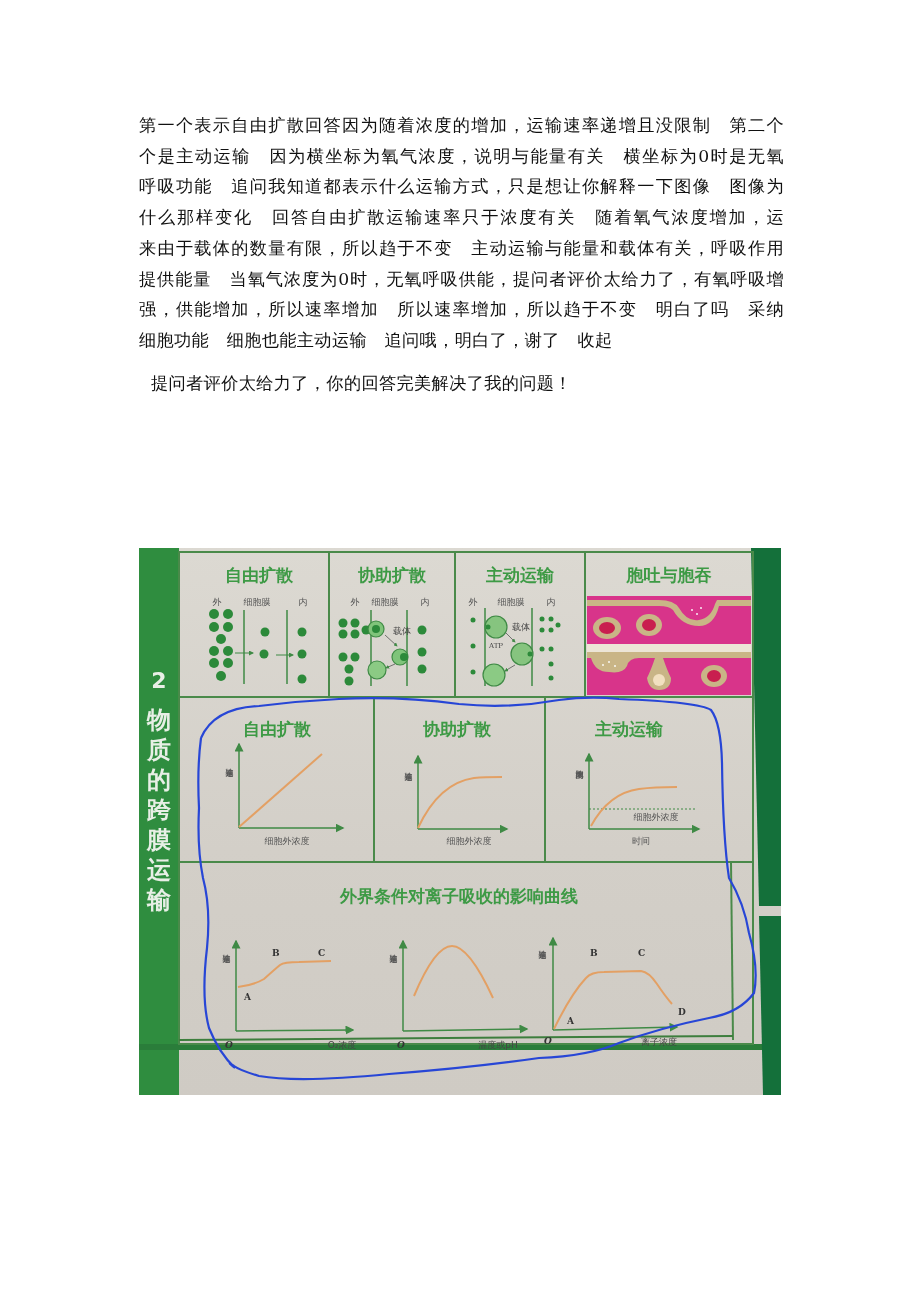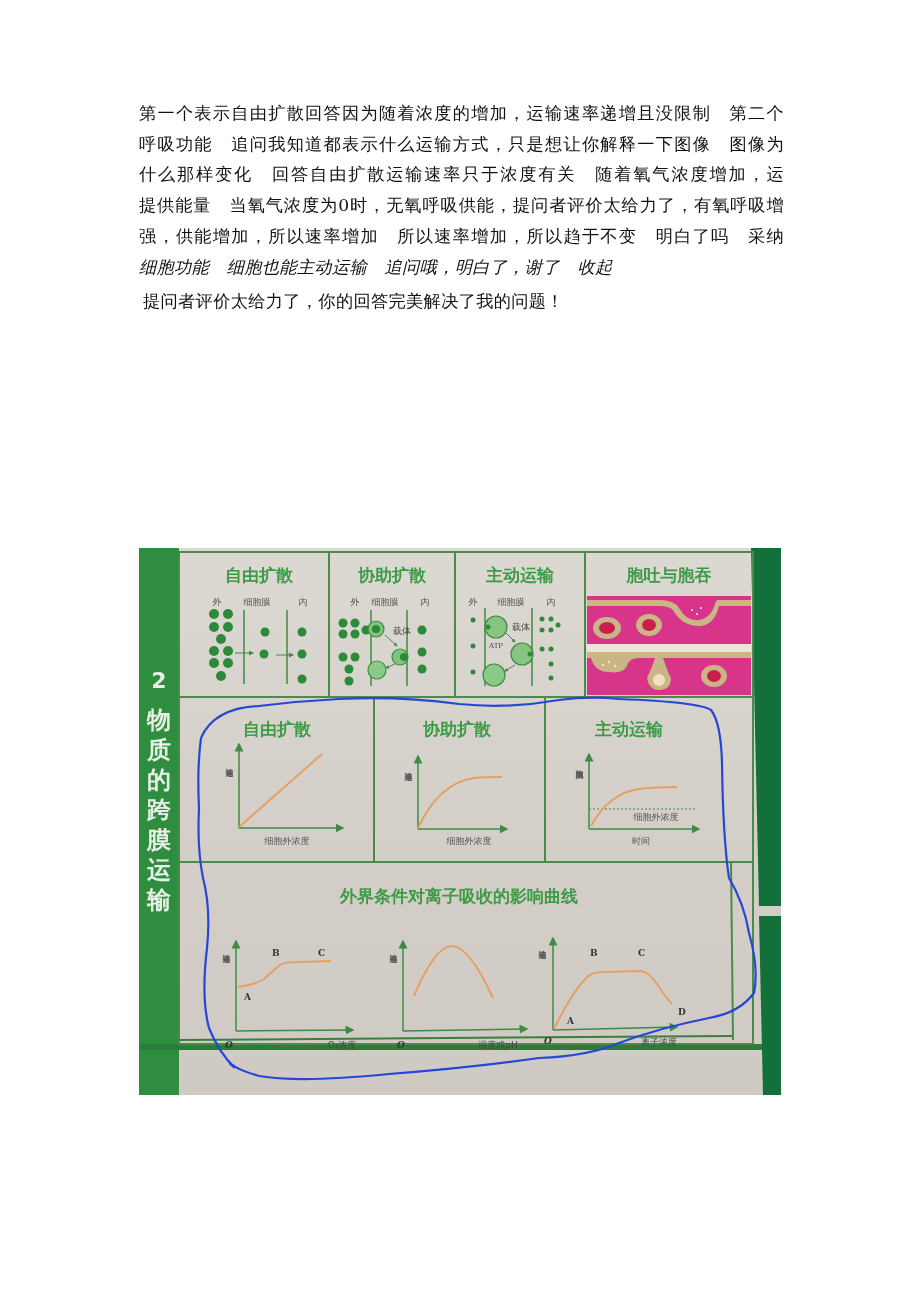--- a/index.html
+++ b/index.html
@@ -1,35 +1,37 @@
 <!DOCTYPE html>
 <html><head>
 <meta charset="utf-8">
 <style>
   html, body { margin: 0; padding: 0; background: #ffffff; }
   body { width: 920px; height: 1302px; position: relative; overflow: hidden;
          font-family: "DejaVu Serif", "Liberation Serif", serif; color: #111; }
-  .text-block { position: absolute; left: 139px; top: 98px; width: 645px; }
+  .text-block { position: absolute; left: 139px; top: 110px; width: 645px; }
   .para { margin: 0; font-size: 17.2px; line-height: 30.7px; text-align: justify;
           text-align-last: justify; letter-spacing: 0.35px; white-space: nowrap; }
-  .para.last { text-align-last: left; font-style: italic; }
-  .rating { margin: 4px; font-size: 17.2px; line-height: 30.7px; letter-spacing: 0.35px; }
+  .para.last { text-align-last: left; }
+  .rating { margin: 12px; font-size: 17.2px; line-height: 30.7px; letter-spacing: 0.35px; }
 
   .photo { position: absolute; left: 139px; top: 548px; width: 642px; height: 547px;
            background: linear-gradient(180deg,#dcd9d2 0%, #d3cfc8 55%, #cfcbc4 100%);
            overflow: hidden; }
   .photo svg { position: absolute; left: 0; top: 0; }
 </style>
 </head>
 <body>
 
 <div class="text-block">
   <p class="para">第一个表示自由扩散回答因为随着浓度的增加，运输速率递增且没限制　第二个</p>
+  <p class="para">个是主动运输　因为横坐标为氧气浓度，说明与能量有关　横坐标为0时是无氧</p>
   <p class="para">呼吸功能　追问我知道都表示什么运输方式，只是想让你解释一下图像　图像为</p>
   <p class="para">什么那样变化　回答自由扩散运输速率只于浓度有关　随着氧气浓度增加，运</p>
+  <p class="para">来由于载体的数量有限，所以趋于不变　主动运输与能量和载体有关，呼吸作用</p>
   <p class="para">提供能量　当氧气浓度为0时，无氧呼吸供能，提问者评价太给力了，有氧呼吸增</p>
   <p class="para">强，供能增加，所以速率增加　所以速率增加，所以趋于不变　明白了吗　采纳</p>
   <p class="para last">细胞功能　细胞也能主动运输　追问哦，明白了，谢了　收起</p>
   <p class="rating">提问者评价太给力了，你的回答完美解决了我的问题！</p>
 </div>
 
 <div class="photo">
 <svg width="642" height="547" viewBox="0 0 642 547" xmlns="http://www.w3.org/2000/svg">
   <defs>
     <marker id="arr" markerWidth="6" markerHeight="6" refX="5" refY="3" orient="auto">

